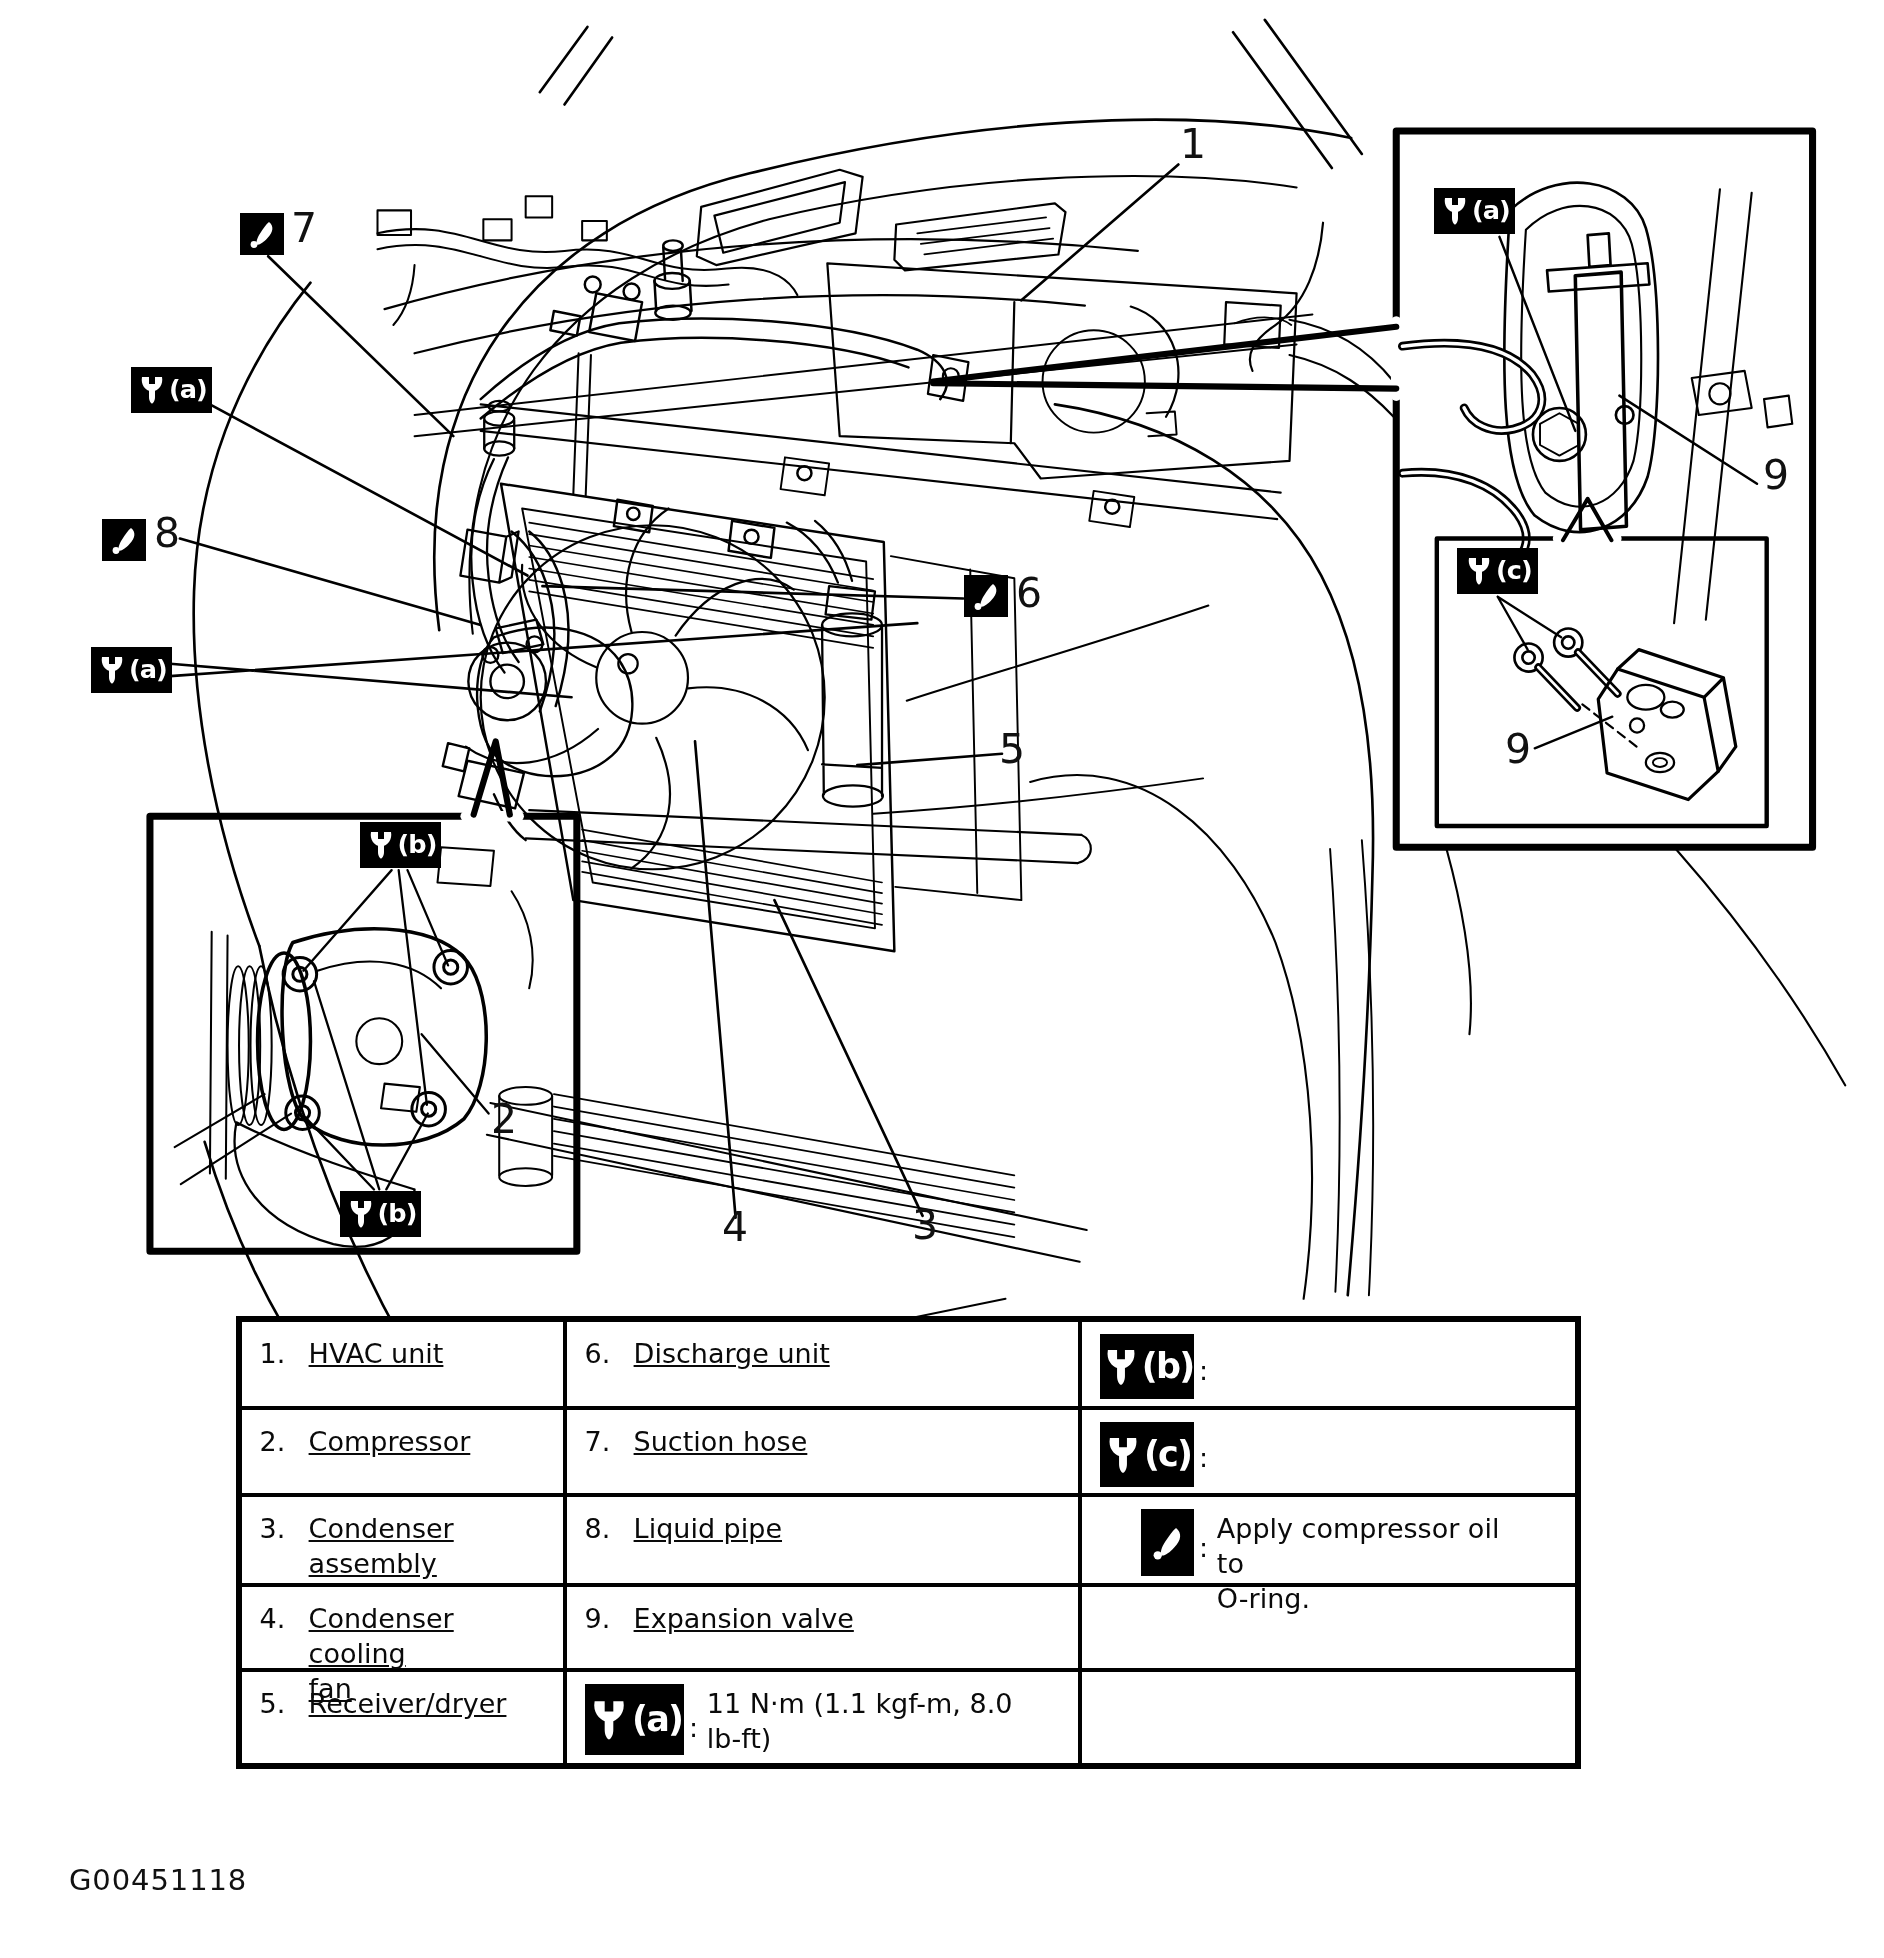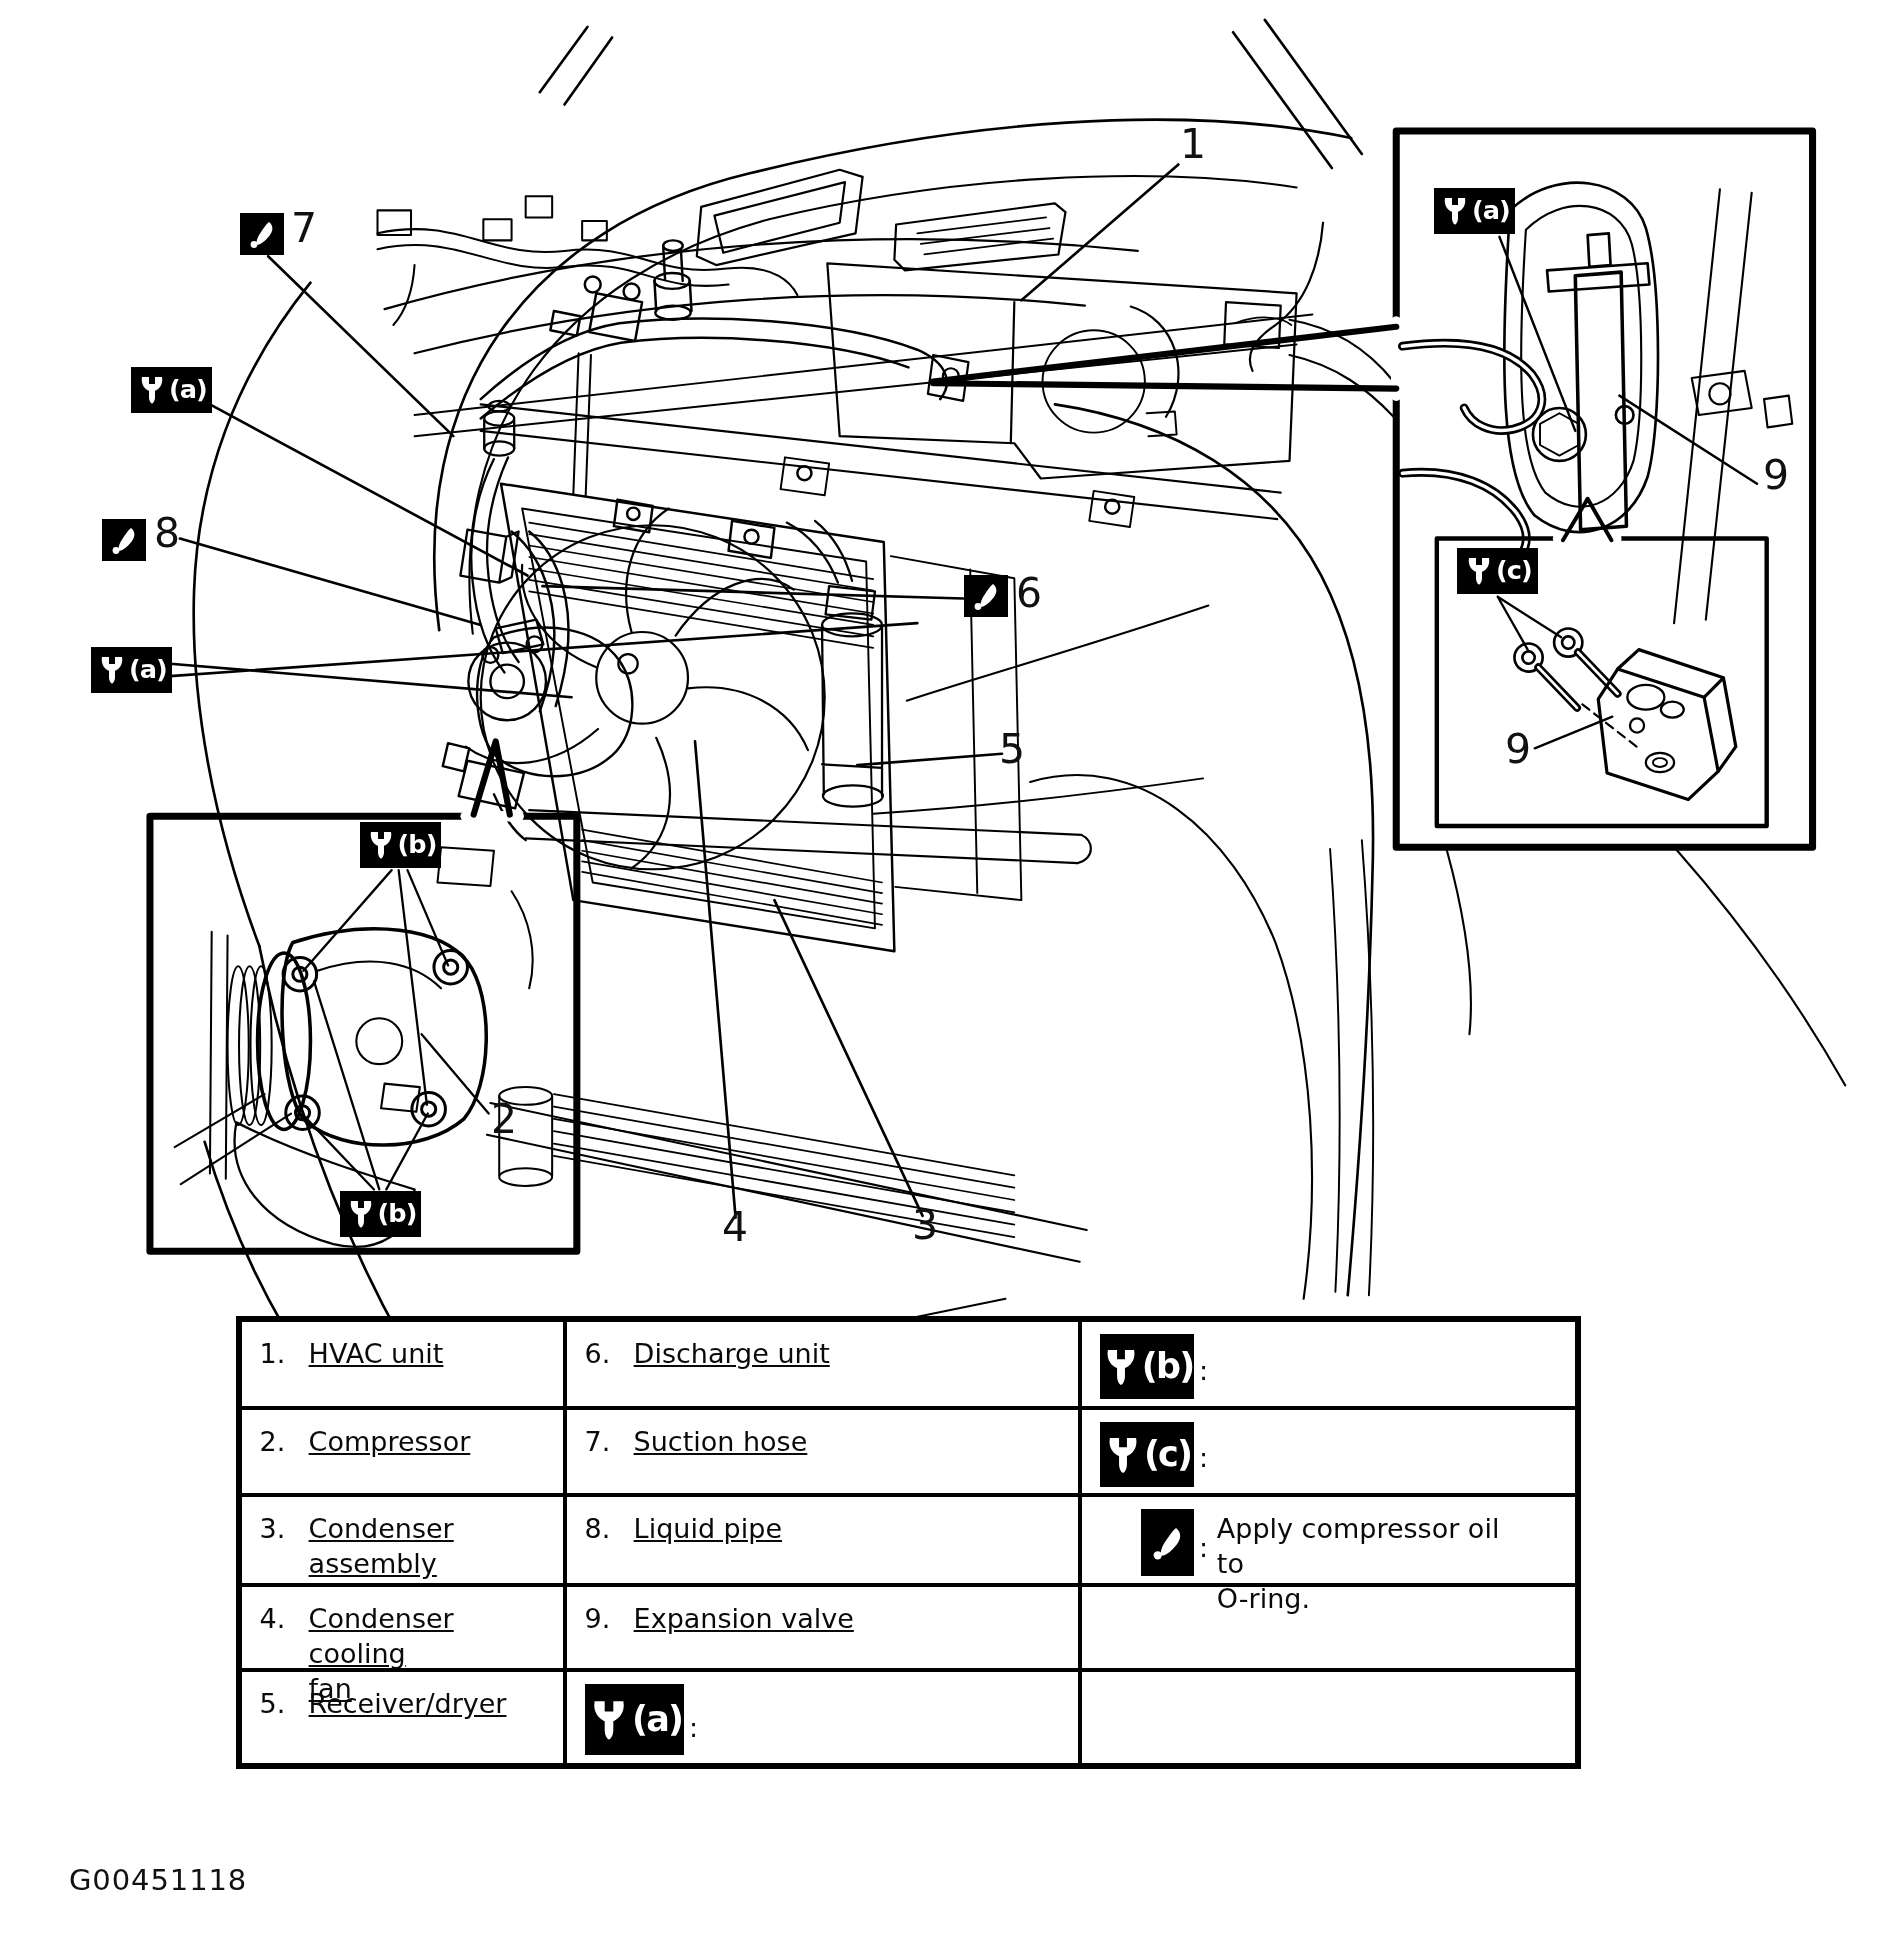--- a/index.html
+++ b/index.html
@@ -433,20 +433,22 @@
     <span class="lbl">Receiver/dryer</span>
   </div>
   <div class="cell lastrow speccell">
     <span class="tchip" style="width:99px;height:71px;">
       <svg width="46" height="46" viewBox="0 0 32 32" fill="none">
             <use href="#wrench-glyph"></use>
           </svg>
       <span class="chip-label">(a)</span>
     </span>
     <span class="colon">:</span>
+    <span class="spec">11 N·m (1.1 kgf-m, 8.0
+lb-ft)</span>
   </div>
   <div class="cell lastrow lastcol"></div>
 
 </div>
 
 <div class="figcode" style="left:69px;top:1863px;">G00451118</div>
 
 </div>
 
 

